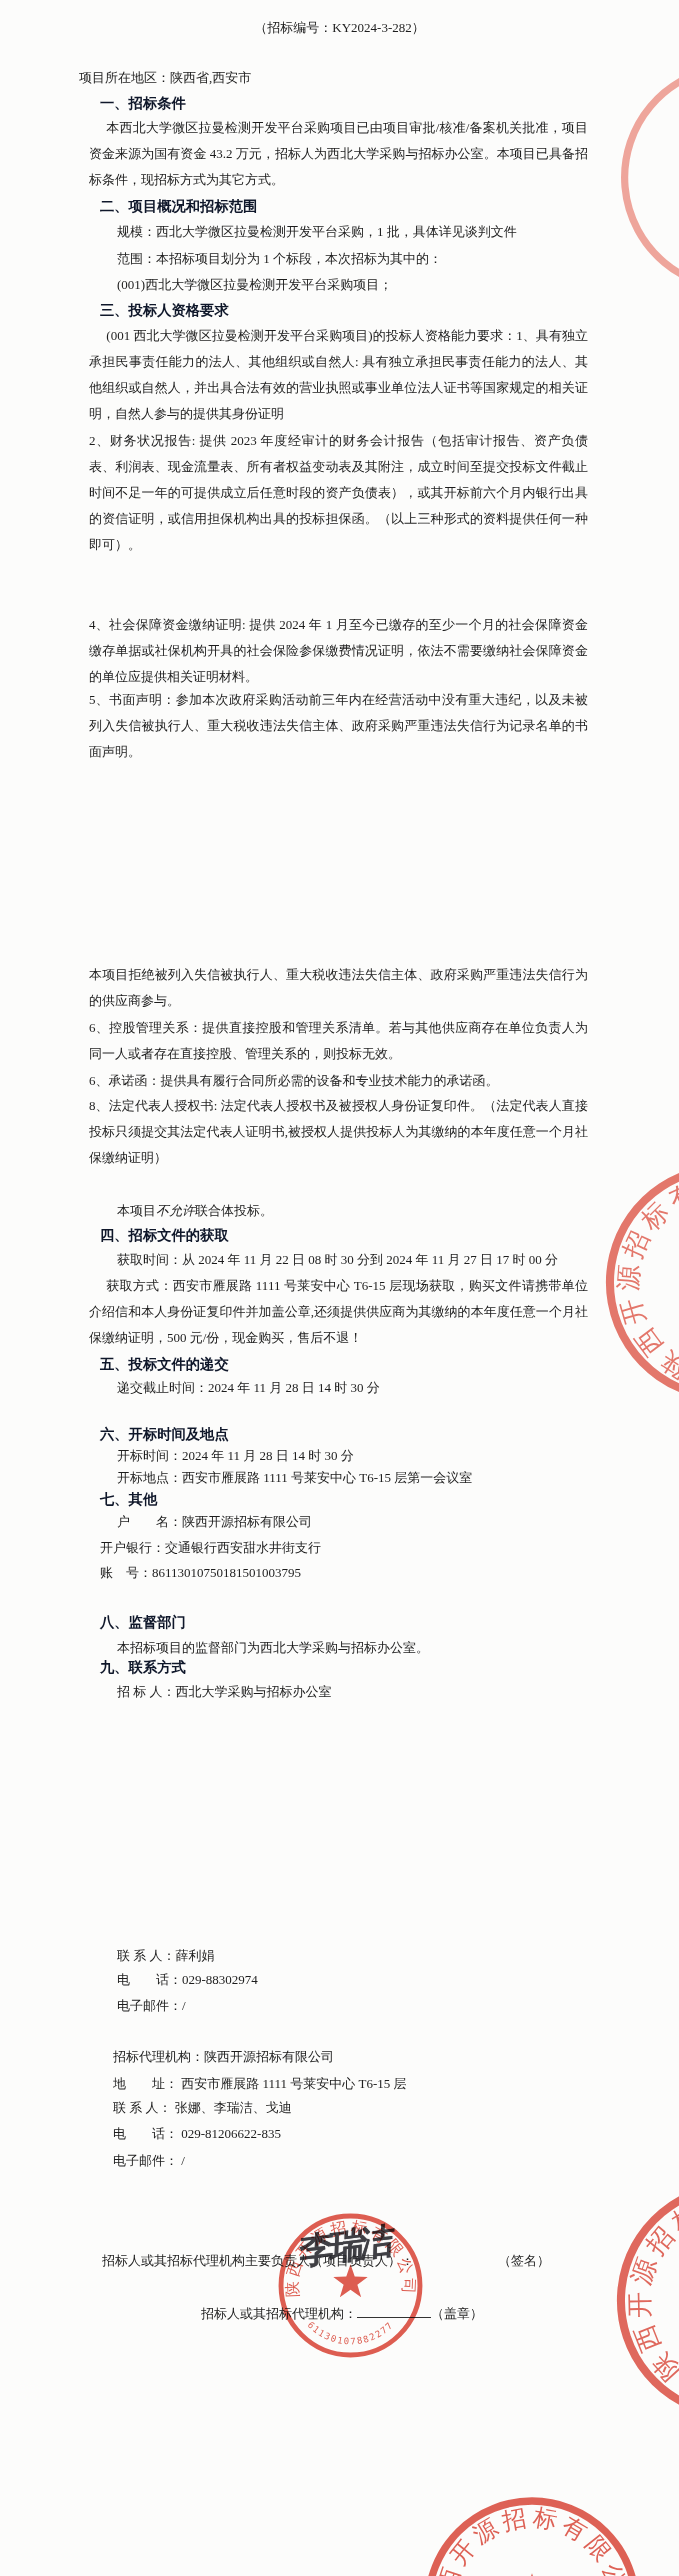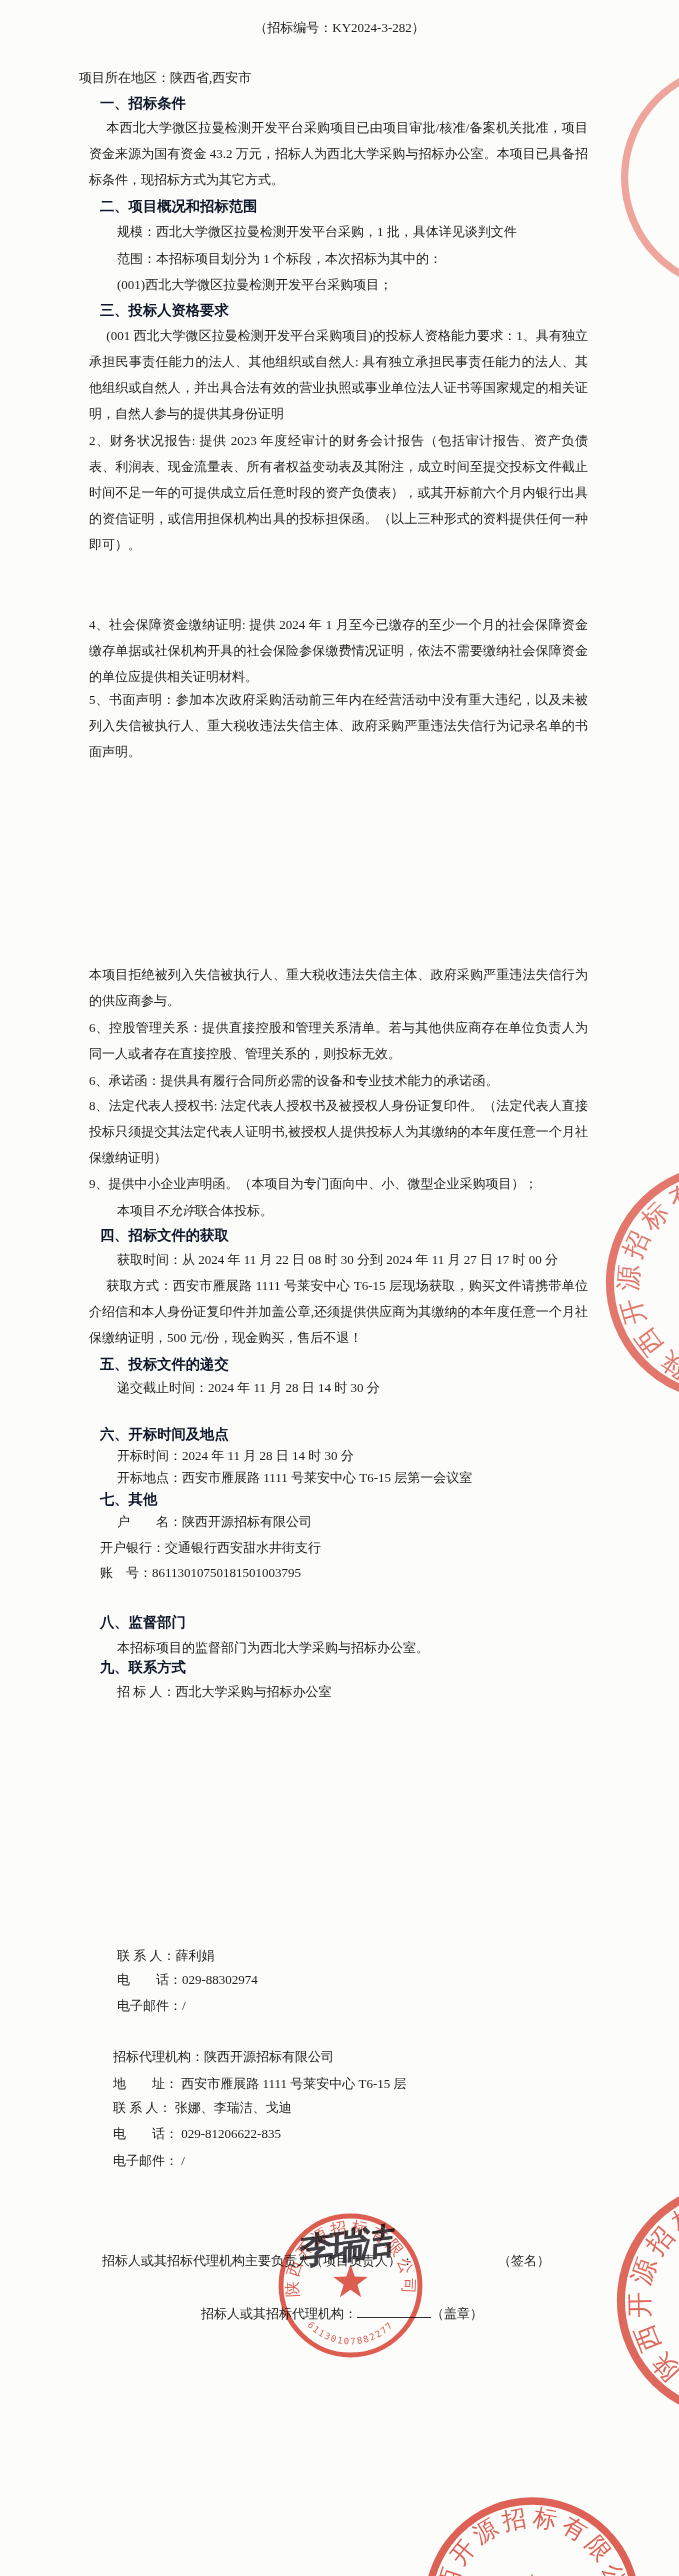--- a/index.html
+++ b/index.html
@@ -38,21 +38,20 @@
   <div class="t h" style="top:297px">三、投标人资格要求</div>
   <div class="t body ind2" style="top:323px">(001 西北大学微区拉曼检测开发平台采购项目)的投标人资格能力要求：1、具有独立承担民事责任能力的法人、其他组织或自然人: 具有独立承担民事责任能力的法人、其他组织或自然人，并出具合法有效的营业执照或事业单位法人证书等国家规定的相关证明，自然人参与的提供其身份证明</div>
   <div class="t body" style="top:428px">2、财务状况报告: 提供 2023 年度经审计的财务会计报告（包括审计报告、资产负债表、利润表、现金流量表、所有者权益变动表及其附注，成立时间至提交投标文件截止时间不足一年的可提供成立后任意时段的资产负债表），或其开标前六个月内银行出具的资信证明，或信用担保机构出具的投标担保函。（以上三种形式的资料提供任何一种即可）。</div>
   <div class="t body" style="top:612px">4、社会保障资金缴纳证明: 提供 2024 年 1 月至今已缴存的至少一个月的社会保障资金缴存单据或社保机构开具的社会保险参保缴费情况证明，依法不需要缴纳社会保障资金的单位应提供相关证明材料。</div>
   <div class="t body" style="top:687px">5、书面声明：参加本次政府采购活动前三年内在经营活动中没有重大违纪，以及未被列入失信被执行人、重大税收违法失信主体、政府采购严重违法失信行为记录名单的书面声明。</div>
 
   <div class="t body" style="top:962px">本项目拒绝被列入失信被执行人、重大税收违法失信主体、政府采购严重违法失信行为的供应商参与。</div>
   <div class="t body" style="top:1015px">6、控股管理关系：提供直接控股和管理关系清单。若与其他供应商存在单位负责人为同一人或者存在直接控股、管理关系的，则投标无效。</div>
   <div class="t body" style="top:1068px">6、承诺函：提供具有履行合同所必需的设备和专业技术能力的承诺函。</div>
   <div class="t body" style="top:1093px">8、法定代表人授权书: 法定代表人授权书及被授权人身份证复印件。（法定代表人直接投标只须提交其法定代表人证明书,被授权人提供投标人为其缴纳的本年度任意一个月社保缴纳证明）</div>
-  <div class="t body" style="top:1171px">9、提供中小企业声明函。（本项目为专门面向中、小、微型企业采购项目）；</div>
   <div class="t" style="top:1198px;left:117px">
     <span>本项目</span><span class="em-it">不允许</span><span>联合体投标。</span>
   </div>
 
   <div class="t h" style="top:1222px">四、招标文件的获取</div>
   <div class="t" style="top:1247px;left:117px">获取时间：从 2024 年 11 月 22 日 08 时 30 分到 2024 年 11 月 27 日 17 时 00 分</div>
   <div class="t body ind2" style="top:1273px">获取方式：西安市雁展路 1111 号莱安中心 T6-15 层现场获取，购买文件请携带单位介绍信和本人身份证复印件并加盖公章,还须提供供应商为其缴纳的本年度任意一个月社保缴纳证明，500 元/份，现金购买，售后不退！</div>
 
   <div class="t h" style="top:1351px">五、投标文件的递交</div>
   <div class="t" style="top:1375px;left:117px">递交截止时间：2024 年 11 月 28 日 14 时 30 分</div>

